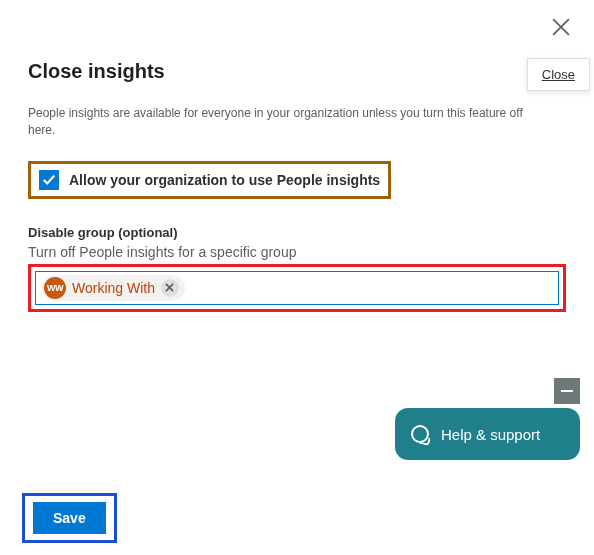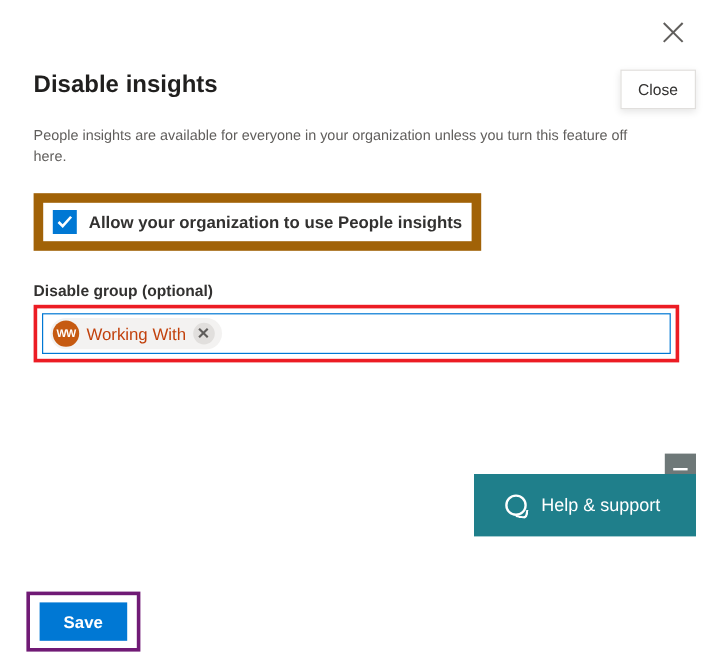--- a/index.html
+++ b/index.html
@@ -24,46 +24,47 @@
       cursor: pointer;
       color: #605e5c;
     }
     .close-btn svg {
       width: 100%;
       height: 100%;
     }
     .close-tooltip {
       position: absolute;
       top: 58px;
-      right: 14px;
+      right: 4px;
       background: #ffffff;
       border: 1px solid #e1dfdd;
       box-shadow: 0 2px 6px rgba(0,0,0,0.1);
       padding: 8px 14px;
       font-size: 13px;
       color: #323130;
+      text-decoration: underline;
     }
     .panel {
       padding: 60px 28px 0 28px;
     }
     h1 {
       font-size: 20px;
       font-weight: 600;
       color: #201f1e;
       margin-bottom: 22px;
     }
     .description {
       font-size: 12px;
       color: #605e5c;
       line-height: 1.4;
       margin-bottom: 22px;
       max-width: 510px;
     }
     .checkbox-highlight {
-      border: 8px solid #a16207;
+      border: 3px solid #a16207;
       padding: 6px 8px;
       display: inline-flex;
       align-items: center;
       gap: 10px;
       margin-bottom: 26px;
     }
     .checkbox {
       width: 20px;
       height: 20px;
       background: #0078d4;
@@ -164,31 +165,32 @@
       cursor: pointer;
     }
     .minimize-bar div {
       width: 12px;
       height: 2px;
       background: #ffffff;
     }
     .help-support {
       position: absolute;
       right: 14px;
-      top: 395px;
+      top: 408px;
       background: #1f7f8b;
       color: #ffffff;
       height: 52px;
       width: 185px;
       display: flex;
       align-items: center;
-      padding: 0 26px;
+      padding: 0 16px;
       gap: 12px;
       font-size: 15px;
       cursor: pointer;
+      border-radius: 13px;
     }
     .help-support .icon {
       width: 18px;
       height: 18px;
       border: 2px solid #ffffff;
       border-radius: 50%;
       display: flex;
       align-items: center;
       justify-content: center;
       font-size: 12px;
@@ -204,21 +206,21 @@
       border-right: 2px solid #ffffff;
       bottom: -4px;
       right: -3px;
       transform: rotate(10deg);
       border-radius: 0 0 4px 0;
     }
     .save-highlight {
       position: absolute;
       left: 22px;
       bottom: 12px;
-      border: 3px solid #701a75;
+      border: 3px solid #1d4ed8;
       padding: 6px 8px;
     }
     .save-btn {
       background: #0078d4;
       color: #ffffff;
       border: none;
       padding: 8px 20px;
       font-size: 14px;
       font-weight: 600;
       cursor: pointer;
@@ -231,33 +233,34 @@
 <div class="close-btn">
   <svg viewBox="0 0 16 16">
       <line x1="1" y1="1" x2="15" y2="15" stroke="currentColor" stroke-width="1.5"></line>
       <line x1="15" y1="1" x2="1" y2="15" stroke="currentColor" stroke-width="1.5"></line>
     </svg>
 </div>
 
 <div class="close-tooltip">Close</div>
 
 <div class="panel">
-  <h1>Disable insights</h1>
+  <h1>Close insights</h1>
   <p class="description">People insights are available for everyone in your organization unless you turn this feature off here.</p>
 
   <div class="checkbox-highlight">
     <div class="checkbox">
       <svg viewBox="0 0 16 16">
           <polyline points="2,8 6,12 14,3"></polyline>
         </svg>
     </div>
     <span class="checkbox-label">Allow your organization to use People insights</span>
   </div>
 
   <div class="section-label">Disable group (optional)</div>
+  <div class="section-sub">Turn off People insights for a specific group</div>
 
   <div class="input-highlight">
     <div class="group-input">
       <div class="chip">
         <div class="chip-avatar">WW</div>
         <span class="chip-label">Working With</span>
         <div class="chip-remove">
           <svg viewBox="0 0 10 10">
               <line x1="1" y1="1" x2="9" y2="9"></line>
               <line x1="9" y1="1" x2="1" y2="9"></line>

